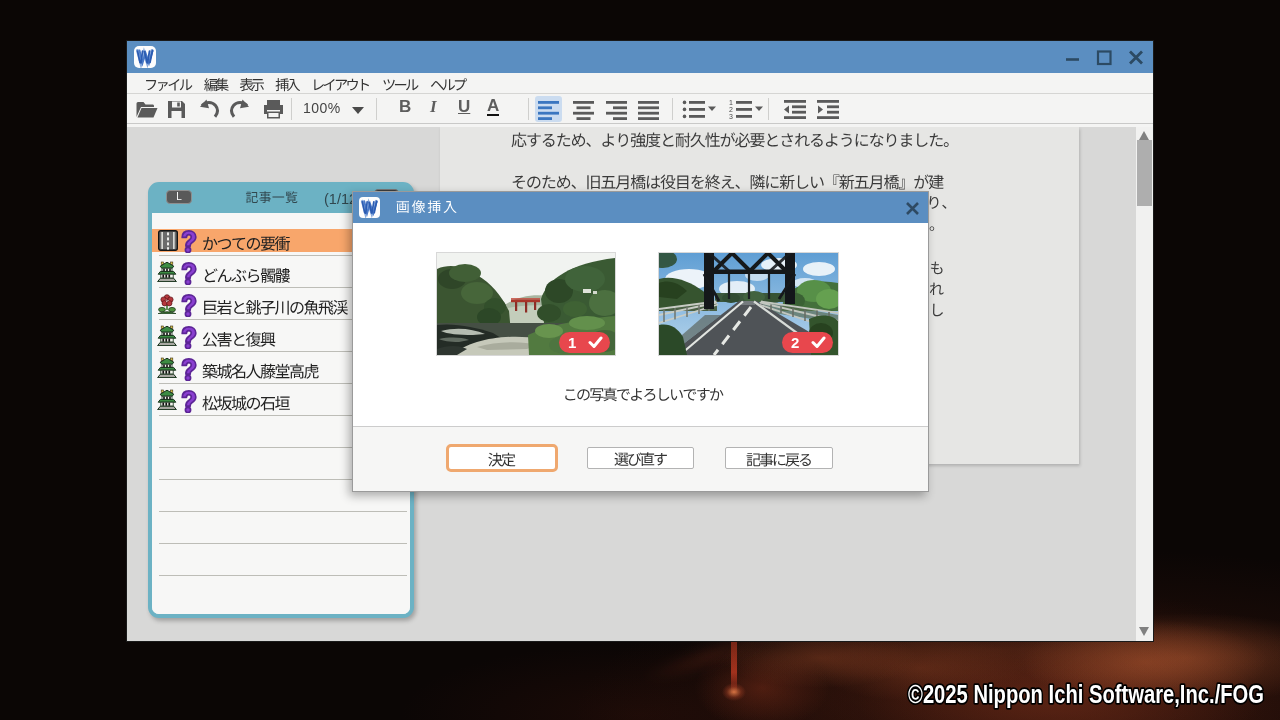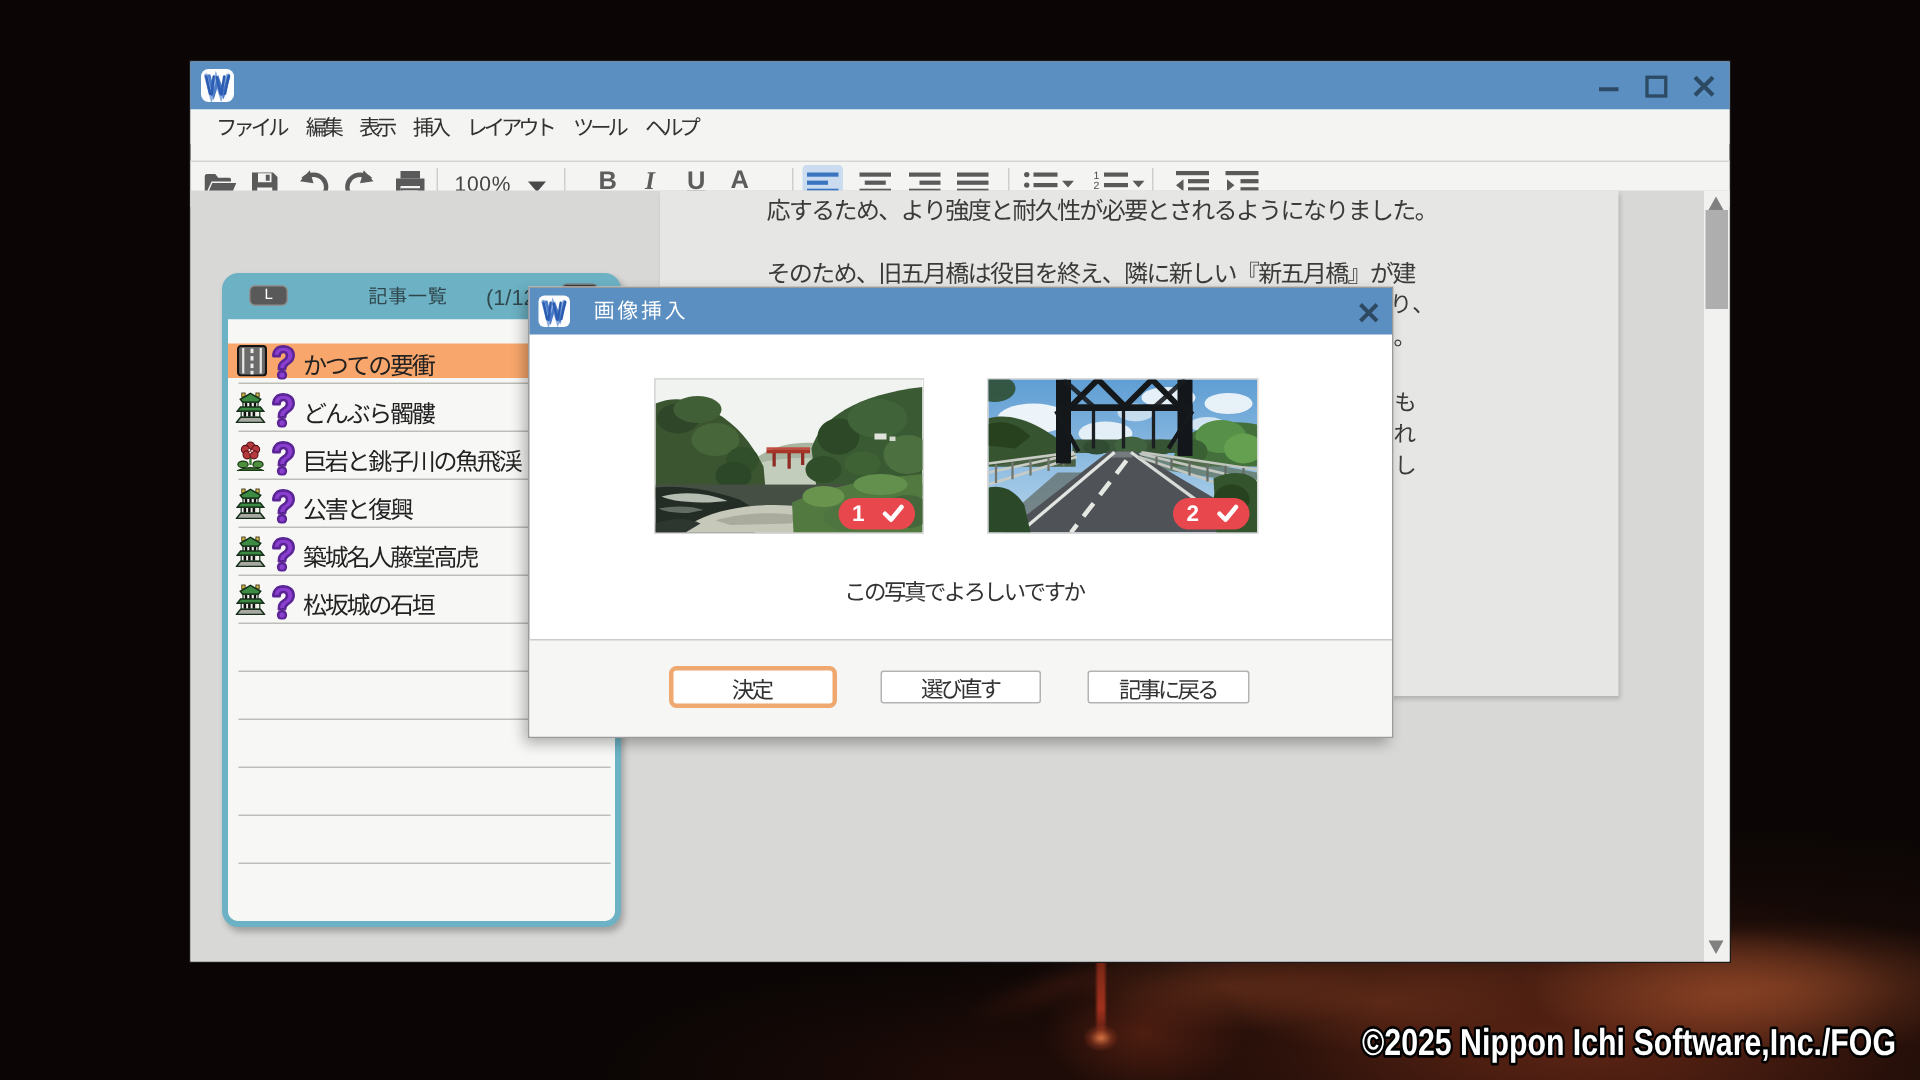--- a/index.html
+++ b/index.html
@@ -20,21 +20,21 @@
 #bgtex1{left:720px;top:575px;width:180px;height:42px;background:radial-gradient(90px 16px at 50% 50%,rgba(150,55,30,.30),rgba(90,32,18,0));transform:rotate(-28deg);filter:blur(4px);z-index:5}
 #bgtex2{left:640px;top:640px;width:140px;height:34px;background:radial-gradient(70px 13px at 50% 50%,rgba(160,60,35,.22),rgba(90,32,18,0));transform:rotate(-18deg);filter:blur(4px);z-index:5}
 #bgtex3{left:900px;top:560px;width:260px;height:60px;background:radial-gradient(130px 22px at 50% 50%,rgba(120,45,26,.20),rgba(70,25,14,0));transform:rotate(-8deg);filter:blur(5px);z-index:5}
 #streak2{left:718px;top:682px;width:34px;height:22px;background:radial-gradient(12px 9px at 16px 10px,rgba(235,130,75,.85),rgba(180,70,40,.35) 60%,rgba(0,0,0,0));z-index:5}
 
 #win{left:127px;top:41px;width:1026px;height:600px;background:#f4f4f3;z-index:10;box-shadow:0 0 0 1px #1a1a1a}
 #titlebar{left:0;top:0;width:1026px;height:32px;background:#5b8ec1}
 #winicon{left:7px;top:5px;width:22px;height:22px}
 .wicon{width:100%;height:100%;background:#fdfdfd;border-radius:5px;position:relative}
 #menubar{left:0;top:32px;width:1026px;height:23px;background:#f4f4f3}
-#toolbar{left:0;top:66px;width:1026px;height:31px;background:#f4f4f3;border-top:1px solid #d5d5d3;border-bottom:1px solid #c9c9c8}
+#toolbar{left:0;top:52px;width:1026px;height:31px;background:#f4f4f3;border-top:1px solid #d5d5d3;border-bottom:1px solid #c9c9c8}
 #content{left:0;top:86px;width:1026px;height:514px;background:#d8d8d7;overflow:hidden}
 #page{left:313px;top:0;width:639px;height:337px;background:#e6e6e4;box-shadow:1px 2px 3px rgba(0,0,0,.18)}
 #vscroll{left:1009px;top:0;width:17px;height:514px;background:#f1f1f0}
 #vthumb{left:1px;top:13px;width:15px;height:66px;background:#aeaeae}
 .arr{width:0;height:0;position:absolute;left:3px}
 #toolsep i{position:absolute;top:4px;width:1px;height:22px;background:#cfcfcd}
 .ticn{position:absolute;top:3px;width:25px;height:25px}
 .tl{position:absolute;font-weight:bold;color:#5d5d5d;font-size:17px;top:3px}
 #fmt100{position:absolute;left:176px;top:6px;font-size:14px;color:#444;letter-spacing:.5px}
 

